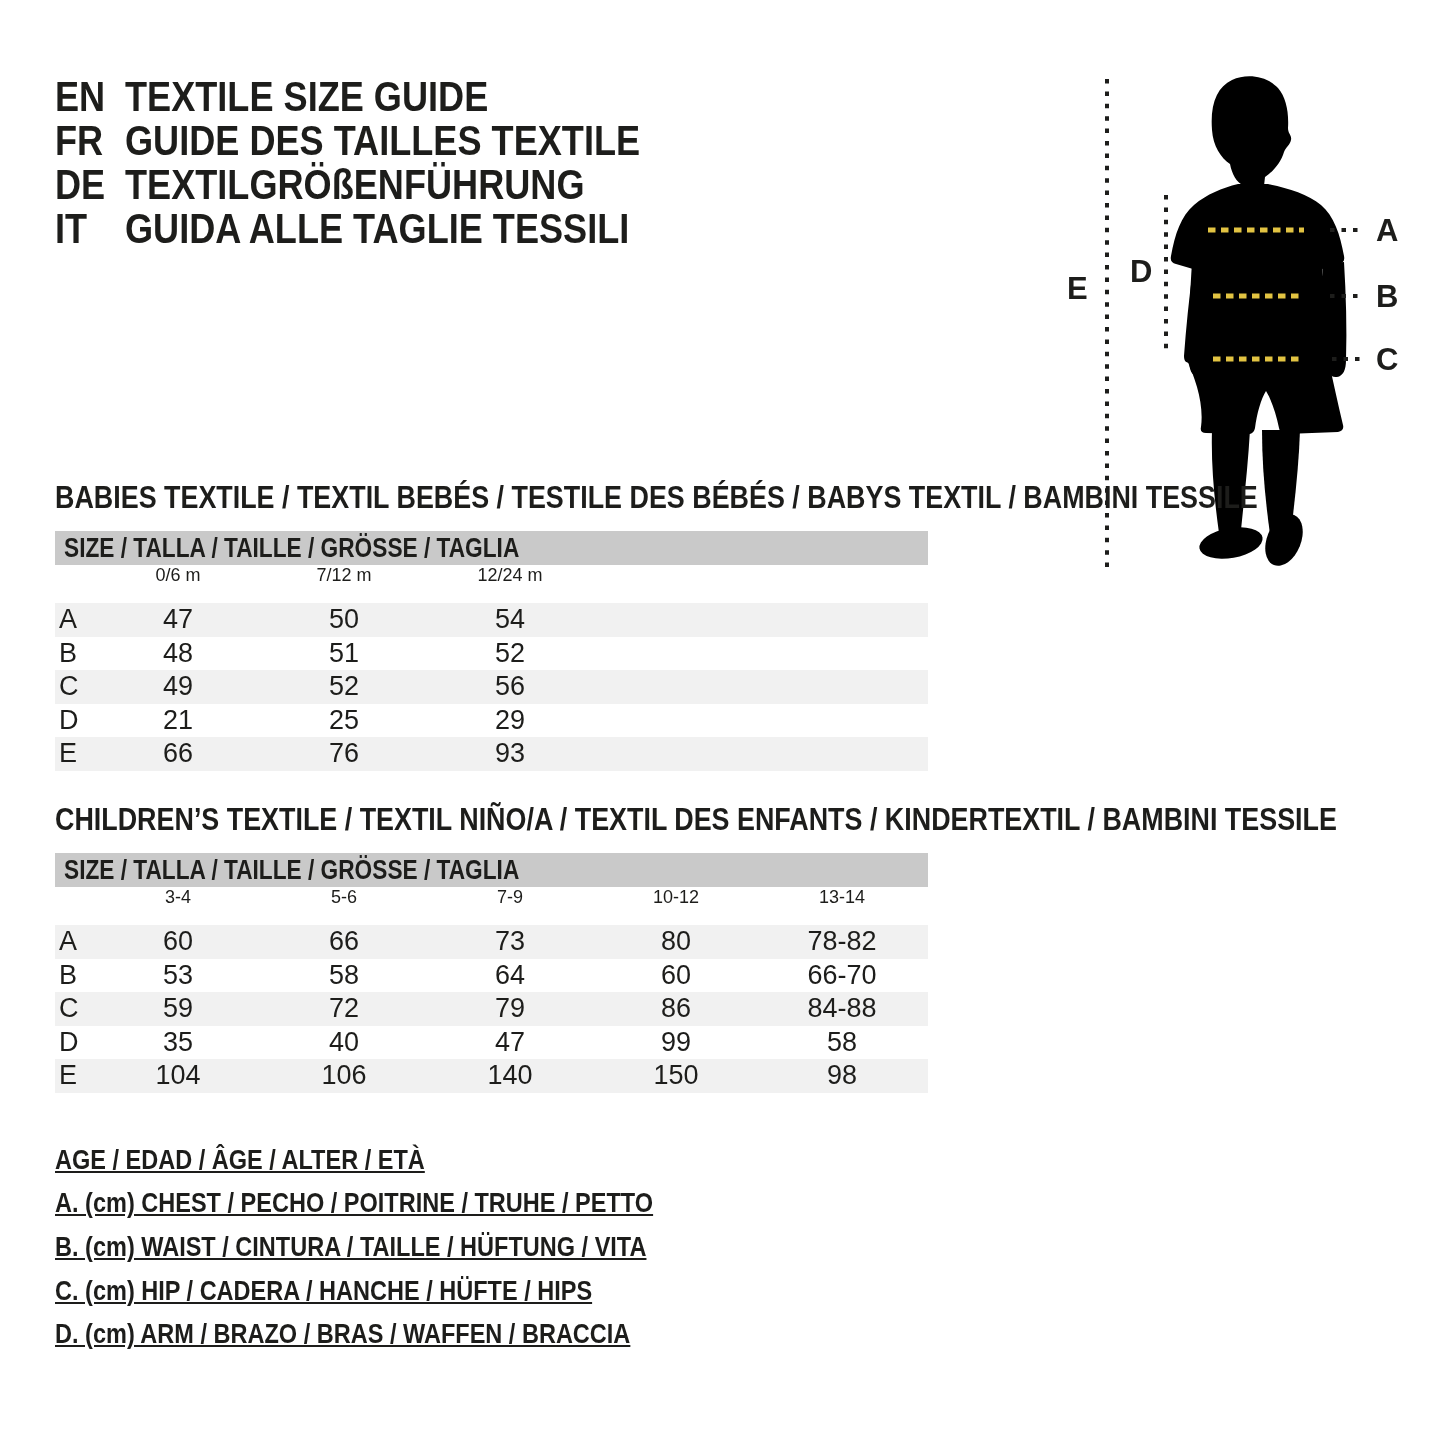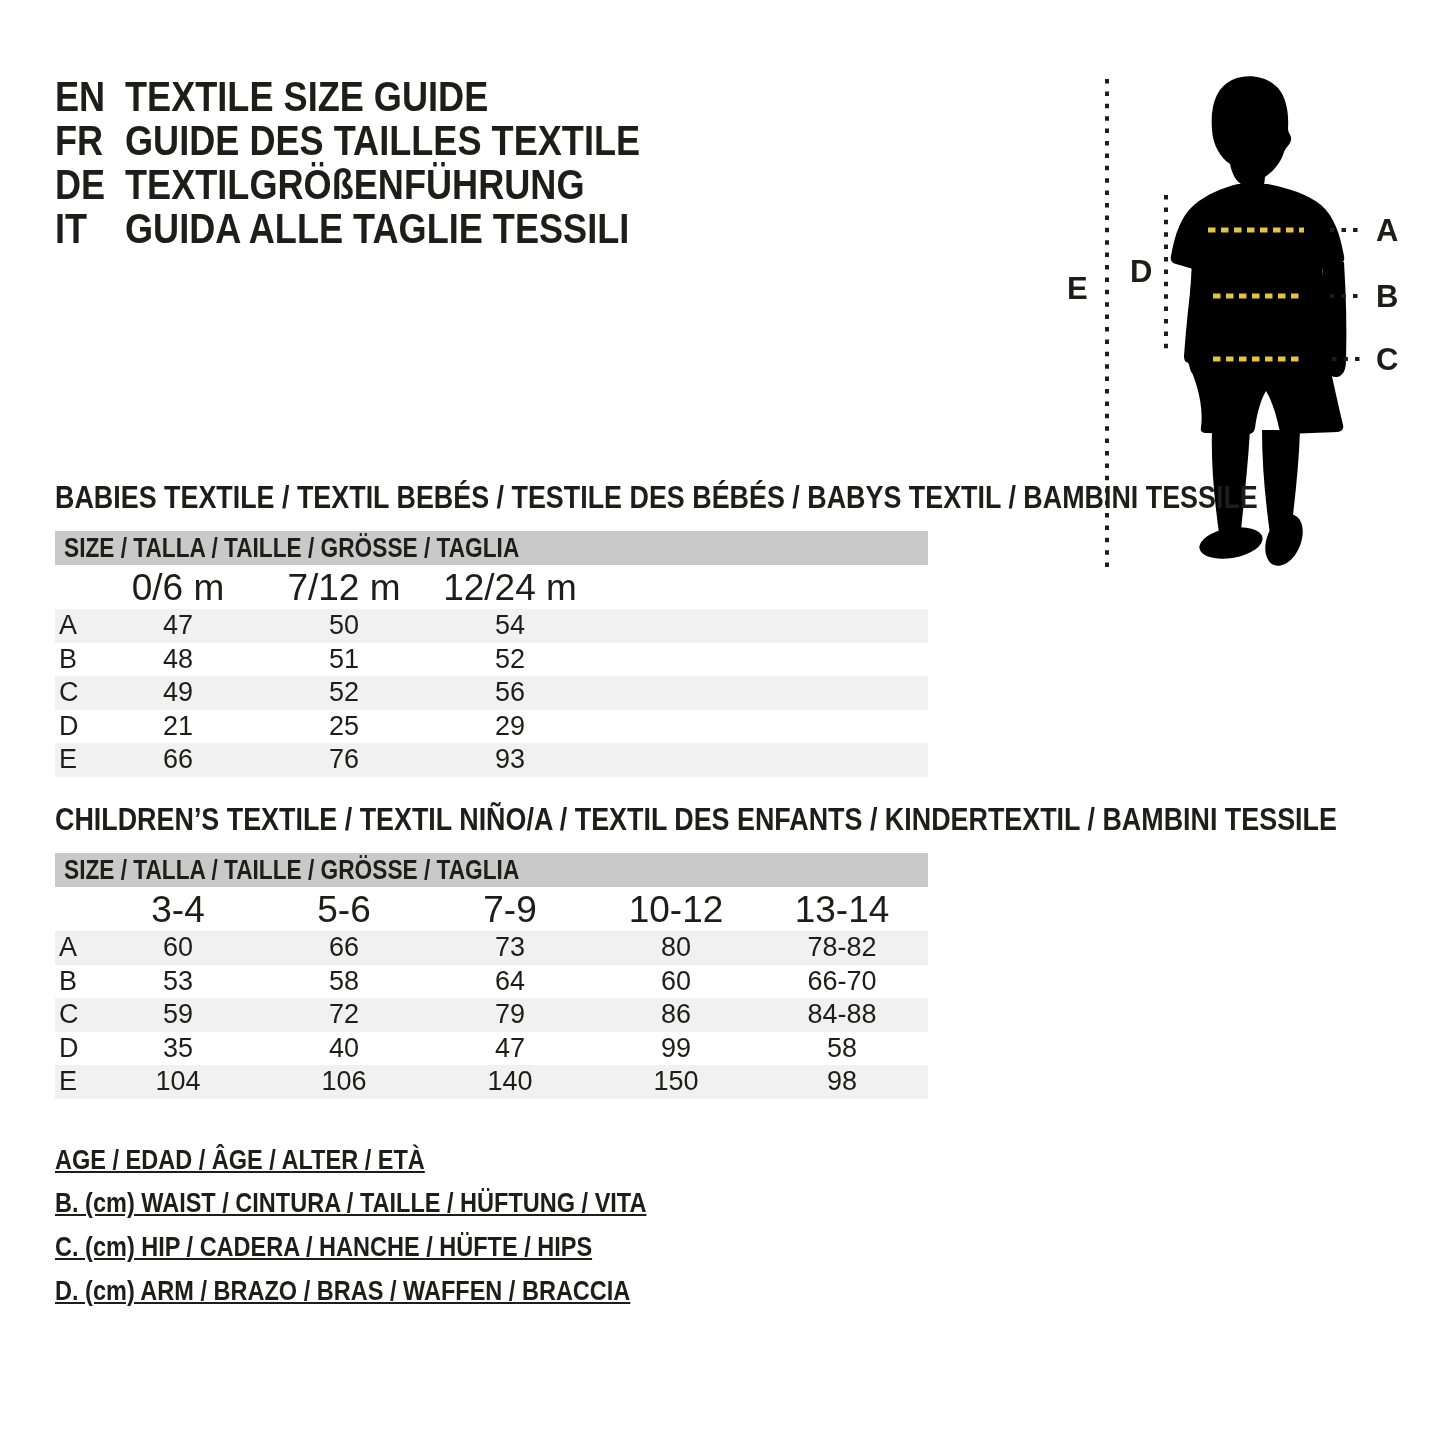--- a/index.html
+++ b/index.html
@@ -18,21 +18,21 @@
   .section-title{position:absolute;left:55px;font-size:32px;font-weight:bold;line-height:30px;}
   .title-babies{top:482px;}
   .title-children{top:804px;}
 
   
   .size-table{position:absolute;left:55px;width:873px;}
   .t-babies{top:531px;}
   .t-children{top:853px;}
   .t-bar{height:34px;background:#c9c9c9;display:flex;align-items:center;padding-left:9px;
          font-size:27px;font-weight:bold;box-sizing:border-box;}
-  .t-cols{display:flex;align-items:flex-end;height:44px;font-size:37px;}
+  .t-cols{display:flex;align-items:flex-start;height:38px;font-size:18px;}
   .t-row{display:flex;align-items:center;height:33.5px;font-size:27px;}
   .t-row.stripe{background:#f1f1f1;}
   .rlabel{width:40px;flex:0 0 40px;padding-left:4px;box-sizing:border-box;}
   .cell{width:166px;flex:0 0 166px;text-align:center;}
 
   
   .legend{position:absolute;left:55px;top:1138px;font-size:28px;font-weight:bold;text-decoration:underline;}
   .legend-line{display:flex;align-items:center;height:43.6px;}
 
   
@@ -211,20 +211,23 @@
       <div class="cell">150</div>
       <div class="cell">98</div>
     </div>
   </div>
 
   <div class="legend">
     <div class="legend-line">
         <span class="cond">AGE / EDAD / ÂGE / ALTER / ETÀ</span>
       </div>
     <div class="legend-line">
+        <span class="cond">A. (cm) CHEST / PECHO / POITRINE / TRUHE / PETTO</span>
+      </div>
+    <div class="legend-line">
         <span class="cond">B. (cm) WAIST / CINTURA / TAILLE / HÜFTUNG / VITA</span>
       </div>
     <div class="legend-line">
         <span class="cond">C. (cm) HIP / CADERA / HANCHE / HÜFTE / HIPS</span>
       </div>
     <div class="legend-line">
         <span class="cond">D. (cm) ARM / BRAZO / BRAS / WAFFEN / BRACCIA</span>
       </div>
   </div>
 

